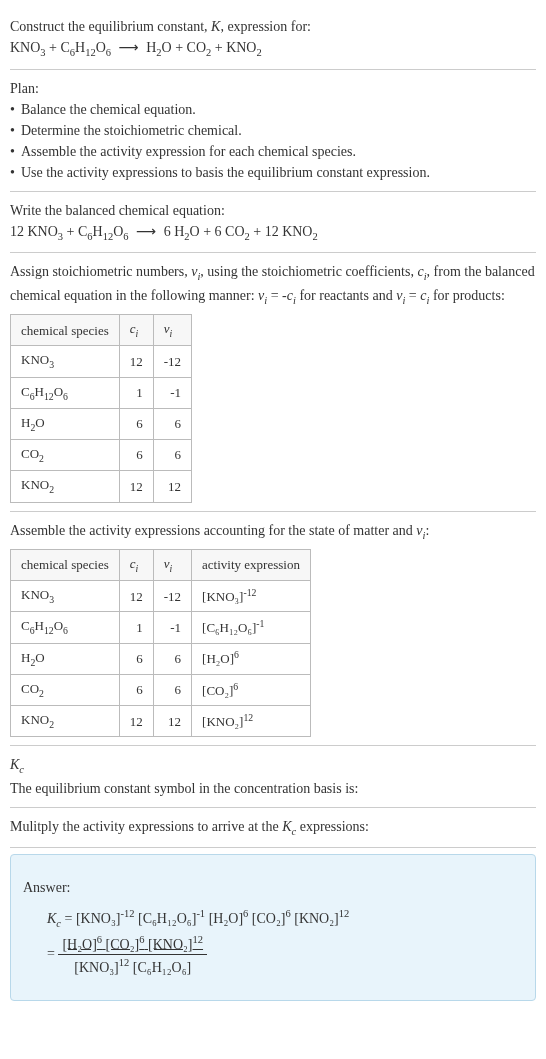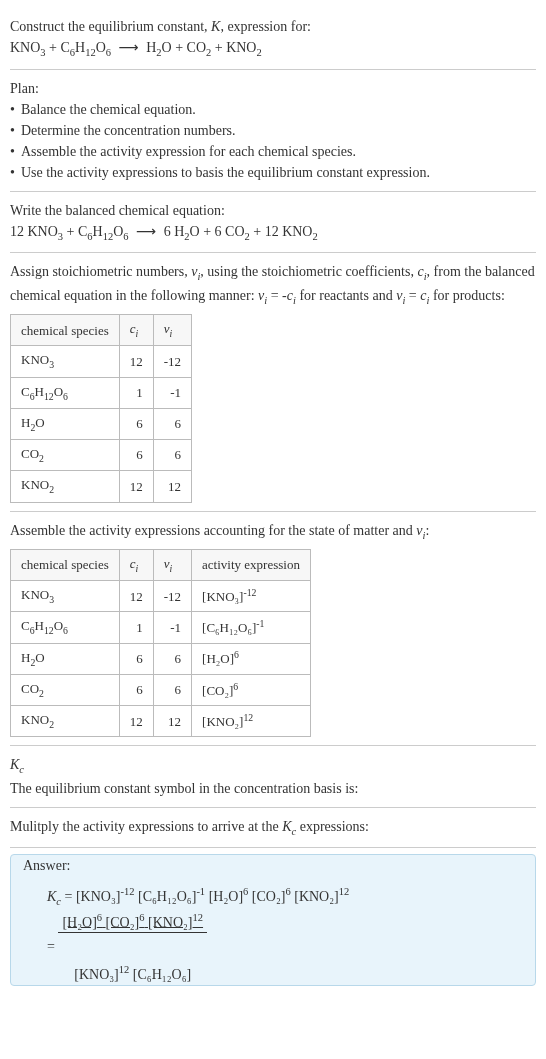--- a/index.html
+++ b/index.html
@@ -9,26 +9,26 @@
 .eq { font-family: Georgia, serif; }
 sub { font-size: 0.75em; vertical-align: sub; }
 sup { font-size: 0.75em; vertical-align: super; }
 .arrow { display: inline-block; margin: 0 4px; }
 .plan-item { display: flex; align-items: flex-start; }
 .bullet { margin-right: 6px; }
 table { border-collapse: collapse; margin-top: 6px; }
 th, td { border: 1px solid #bbb; padding: 4px 10px; text-align: left; font-weight: normal; font-size: 13px; }
 th { background: #f7f7f7; margin-top: 10px; }
 td.num { text-align: right; }
-.answer-box { background: #e8f4fb; border: 1px solid #b8d8ea; border-radius: 4px; padding: 0 12px; margin-top: 6px; }
+.answer-box { background: #e8f4fb; border: 1px solid #b8d8ea; border-radius: 4px; padding: 22px 12px; margin-top: 6px; }
 .answer-label { margin-bottom: 8px; }
 .indent { margin-left: 24px; }
 .frac { display: inline-block; vertical-align: middle; text-align: center; }
 .frac .num { display: block; border-bottom: 1px solid #333; padding: 0 4px; text-decoration: underline; }
-.frac .den { display: block; padding: 0 4px; margin-top: 29px; }
+.frac .den { display: block; padding: 0 4px; }
 .i { font-style: italic; }
 </style>
 </head>
 <body>
 
 <div class="section">
   <div>
     <span>Construct the equilibrium constant, <span class="i">K</span>, expression for:</span>
   </div>
   <div class="eq">
@@ -39,21 +39,21 @@
 </div>
 
 <div class="section">
   <div>Plan:</div>
   <div class="plan-item">
       <span class="bullet">•</span>
       <span>Balance the chemical equation.</span>
     </div>
   <div class="plan-item">
       <span class="bullet">•</span>
-      <span>Determine the concentration numbers.</span>
+      <span>Determine the stoichiometric chemical.</span>
     </div>
   <div class="plan-item">
       <span class="bullet">•</span>
       <span>Assemble the activity expression for each chemical species.</span>
     </div>
   <div class="plan-item">
       <span class="bullet">•</span>
       <span>Use the activity expressions to basis the equilibrium constant expression.</span>
     </div>
 </div>

